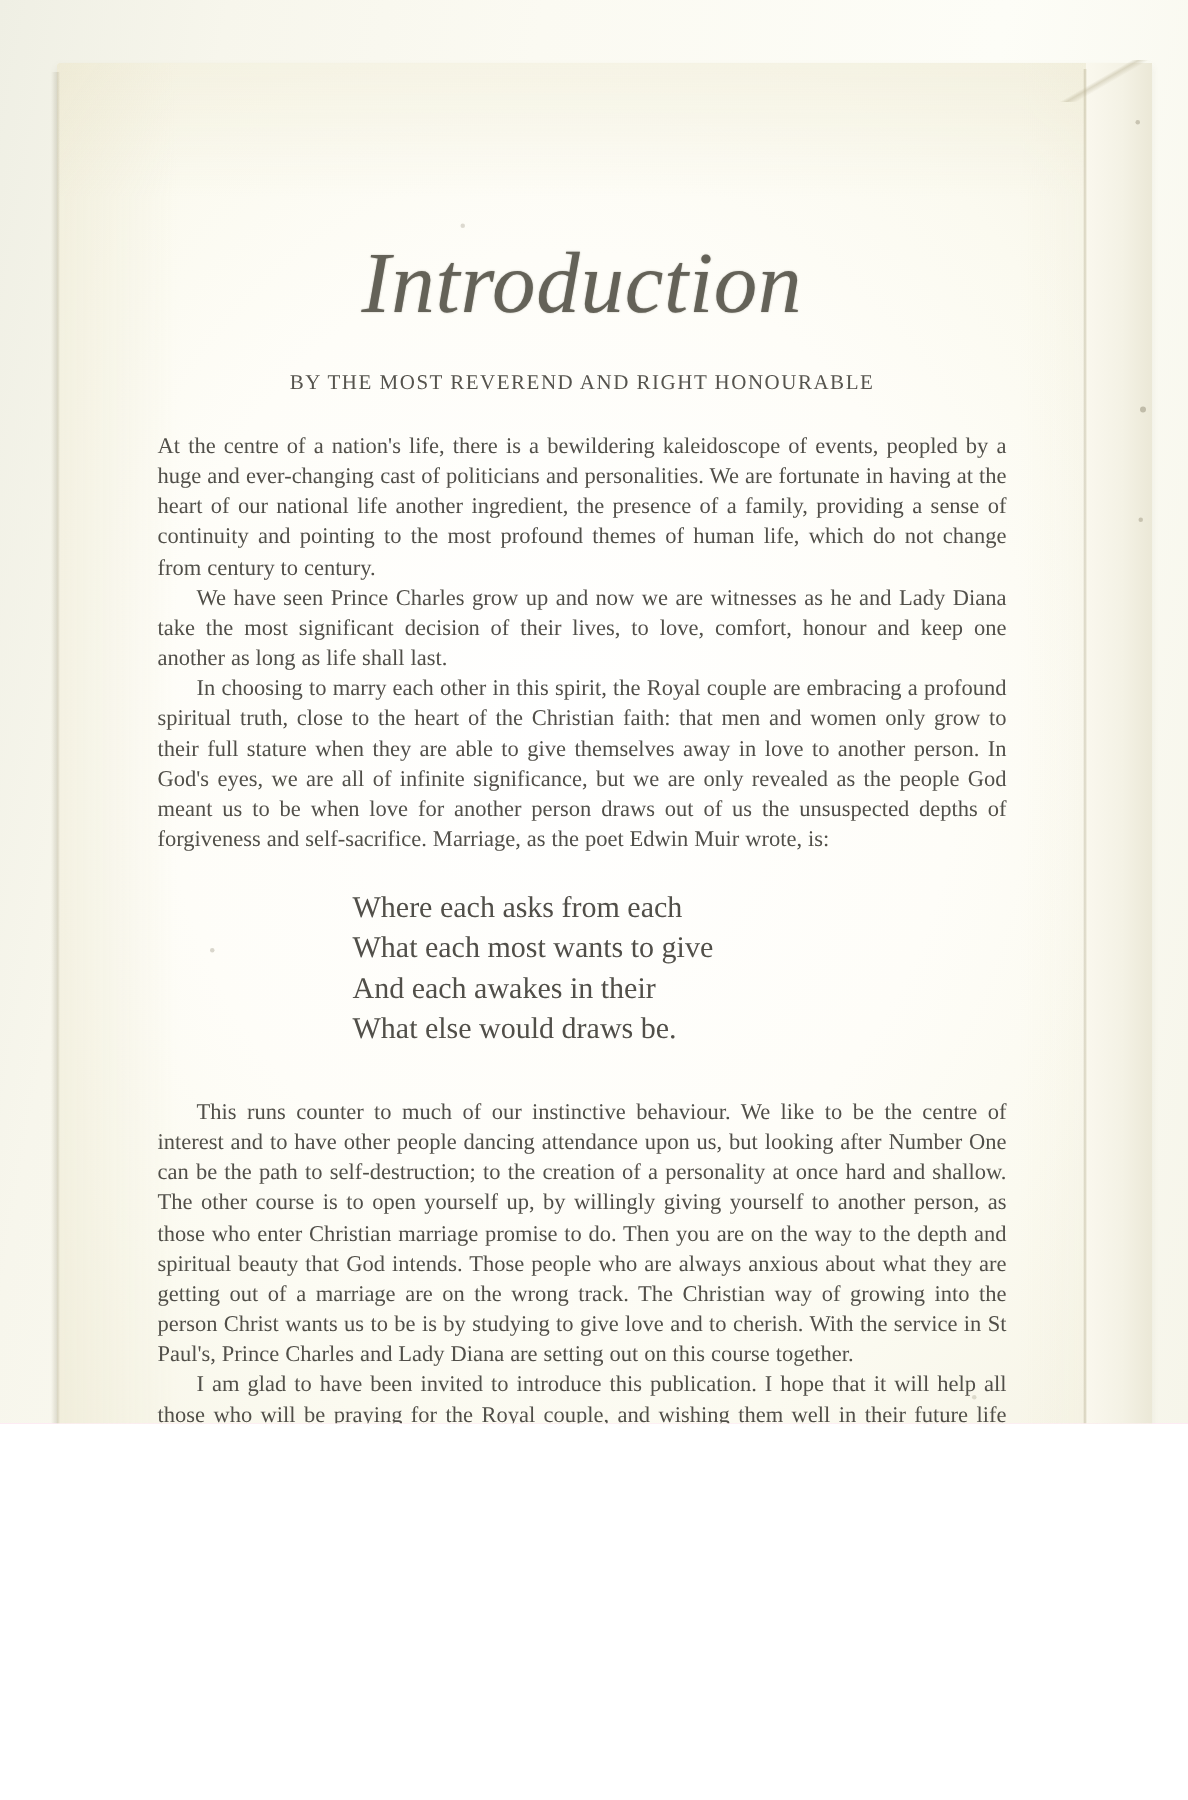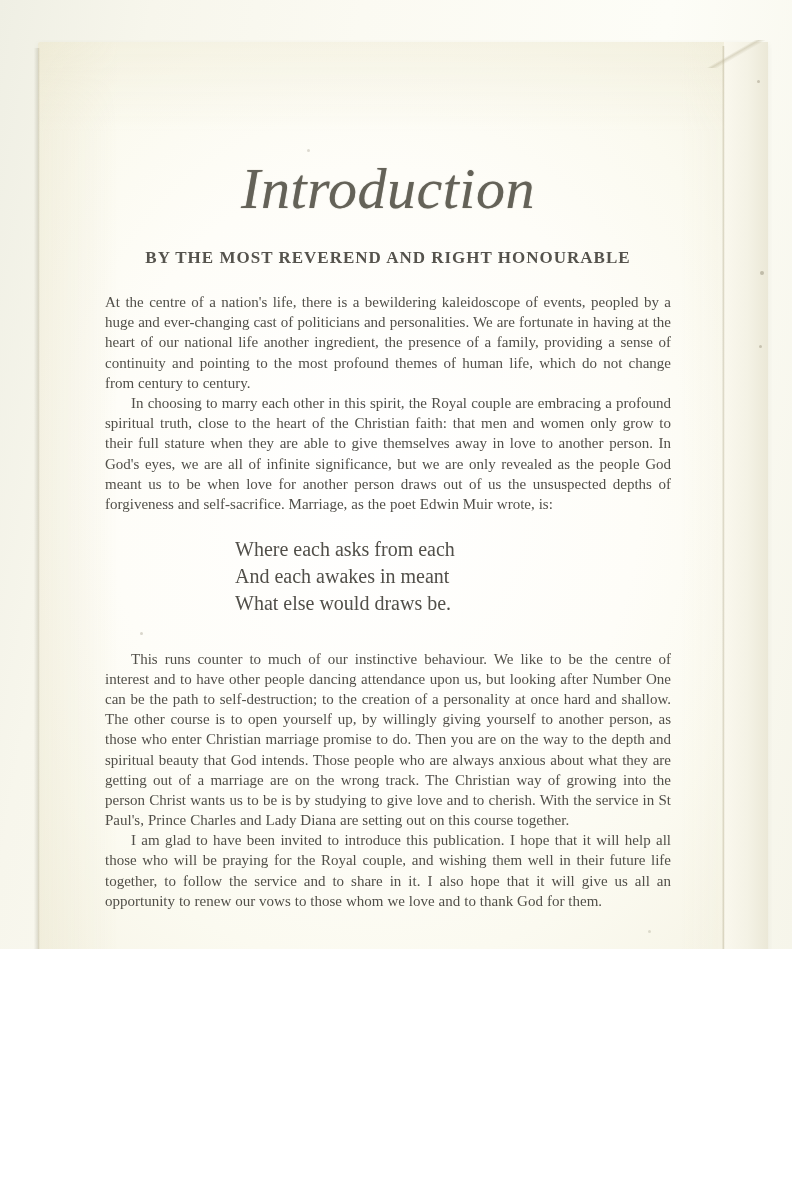--- a/index.html
+++ b/index.html
@@ -129,22 +129,22 @@
     margin: 118px 0 0 0;
     text-shadow: 0 0 1.1px rgba(110,106,92,0.55);
   }
 
   .subtitle {
     text-align: center;
     margin-top: 28px;
     color: #55534d;
   }
   .subtitle-line {
-    font-size: 17px;
-    font-weight: 700;
+    font-size: 14px;
+    font-weight: 400;
     letter-spacing: 1.0px;
     line-height: 1.42;
     white-space: nowrap;
   }
 
   .body-block {
     margin-top: 22px;
   }
 
   p.para {
@@ -228,26 +228,28 @@
   <div class="content">
 
     <h1 class="page-title">Introduction</h1>
 
     <div class="subtitle">
       <div class="subtitle-line">BY THE MOST REVEREND AND RIGHT HONOURABLE</div>
     </div>
 
     <div class="body-block">
       <p class="para first">At the centre of a nation's life, there is a bewildering kaleidoscope of events, peopled by a huge and ever-changing cast of politicians and personalities. We are fortunate in having at the heart of our national life another ingredient, the presence of a family, providing a sense of continuity and pointing to the most profound themes of human life, which do not change from century to century.</p>
+      <p class="para">We have seen Prince Charles grow up and now we are witnesses as he and Lady Diana take the most significant decision of their lives, to love, comfort, honour and keep one another as long as life shall last.</p>
       <p class="para">In choosing to marry each other in this spirit, the Royal couple are embracing a profound spiritual truth, close to the heart of the Christian faith: that men and women only grow to their full stature when they are able to give themselves away in love to another person. In God's eyes, we are all of infinite significance, but we are only revealed as the people God meant us to be when love for another person draws out of us the unsuspected depths of forgiveness and self-sacrifice. Marriage, as the poet Edwin Muir wrote, is:</p>
     </div>
 
     <div class="verse">
       <div class="verse-line">Where each asks from each</div>
-      <div class="verse-line">And each awakes in meant</div>
+      <div class="verse-line">What each most wants to give</div>
+      <div class="verse-line">And each awakes in their</div>
       <div class="verse-line">What else would draws be.</div>
     </div>
 
     <div class="body-block after-verse">
       <p class="para">This runs counter to much of our instinctive behaviour. We like to be the centre of interest and to have other people dancing attendance upon us, but looking after Number One can be the path to self-destruction; to the creation of a personality at once hard and shallow. The other course is to open yourself up, by willingly giving yourself to another person, as those who enter Christian marriage promise to do. Then you are on the way to the depth and spiritual beauty that God intends. Those people who are always anxious about what they are getting out of a marriage are on the wrong track. The Christian way of growing into the person Christ wants us to be is by studying to give love and to cherish. With the service in St Paul's, Prince Charles and Lady Diana are setting out on this course together.</p>
       <p class="para">I am glad to have been invited to introduce this publication. I hope that it will help all those who will be praying for the Royal couple, and wishing them well in their future life together, to follow the service and to share in it. I also hope that it will give us all an opportunity to renew our vows to those whom we love and to thank God for them.</p>
     </div>
 
   </div>
 

